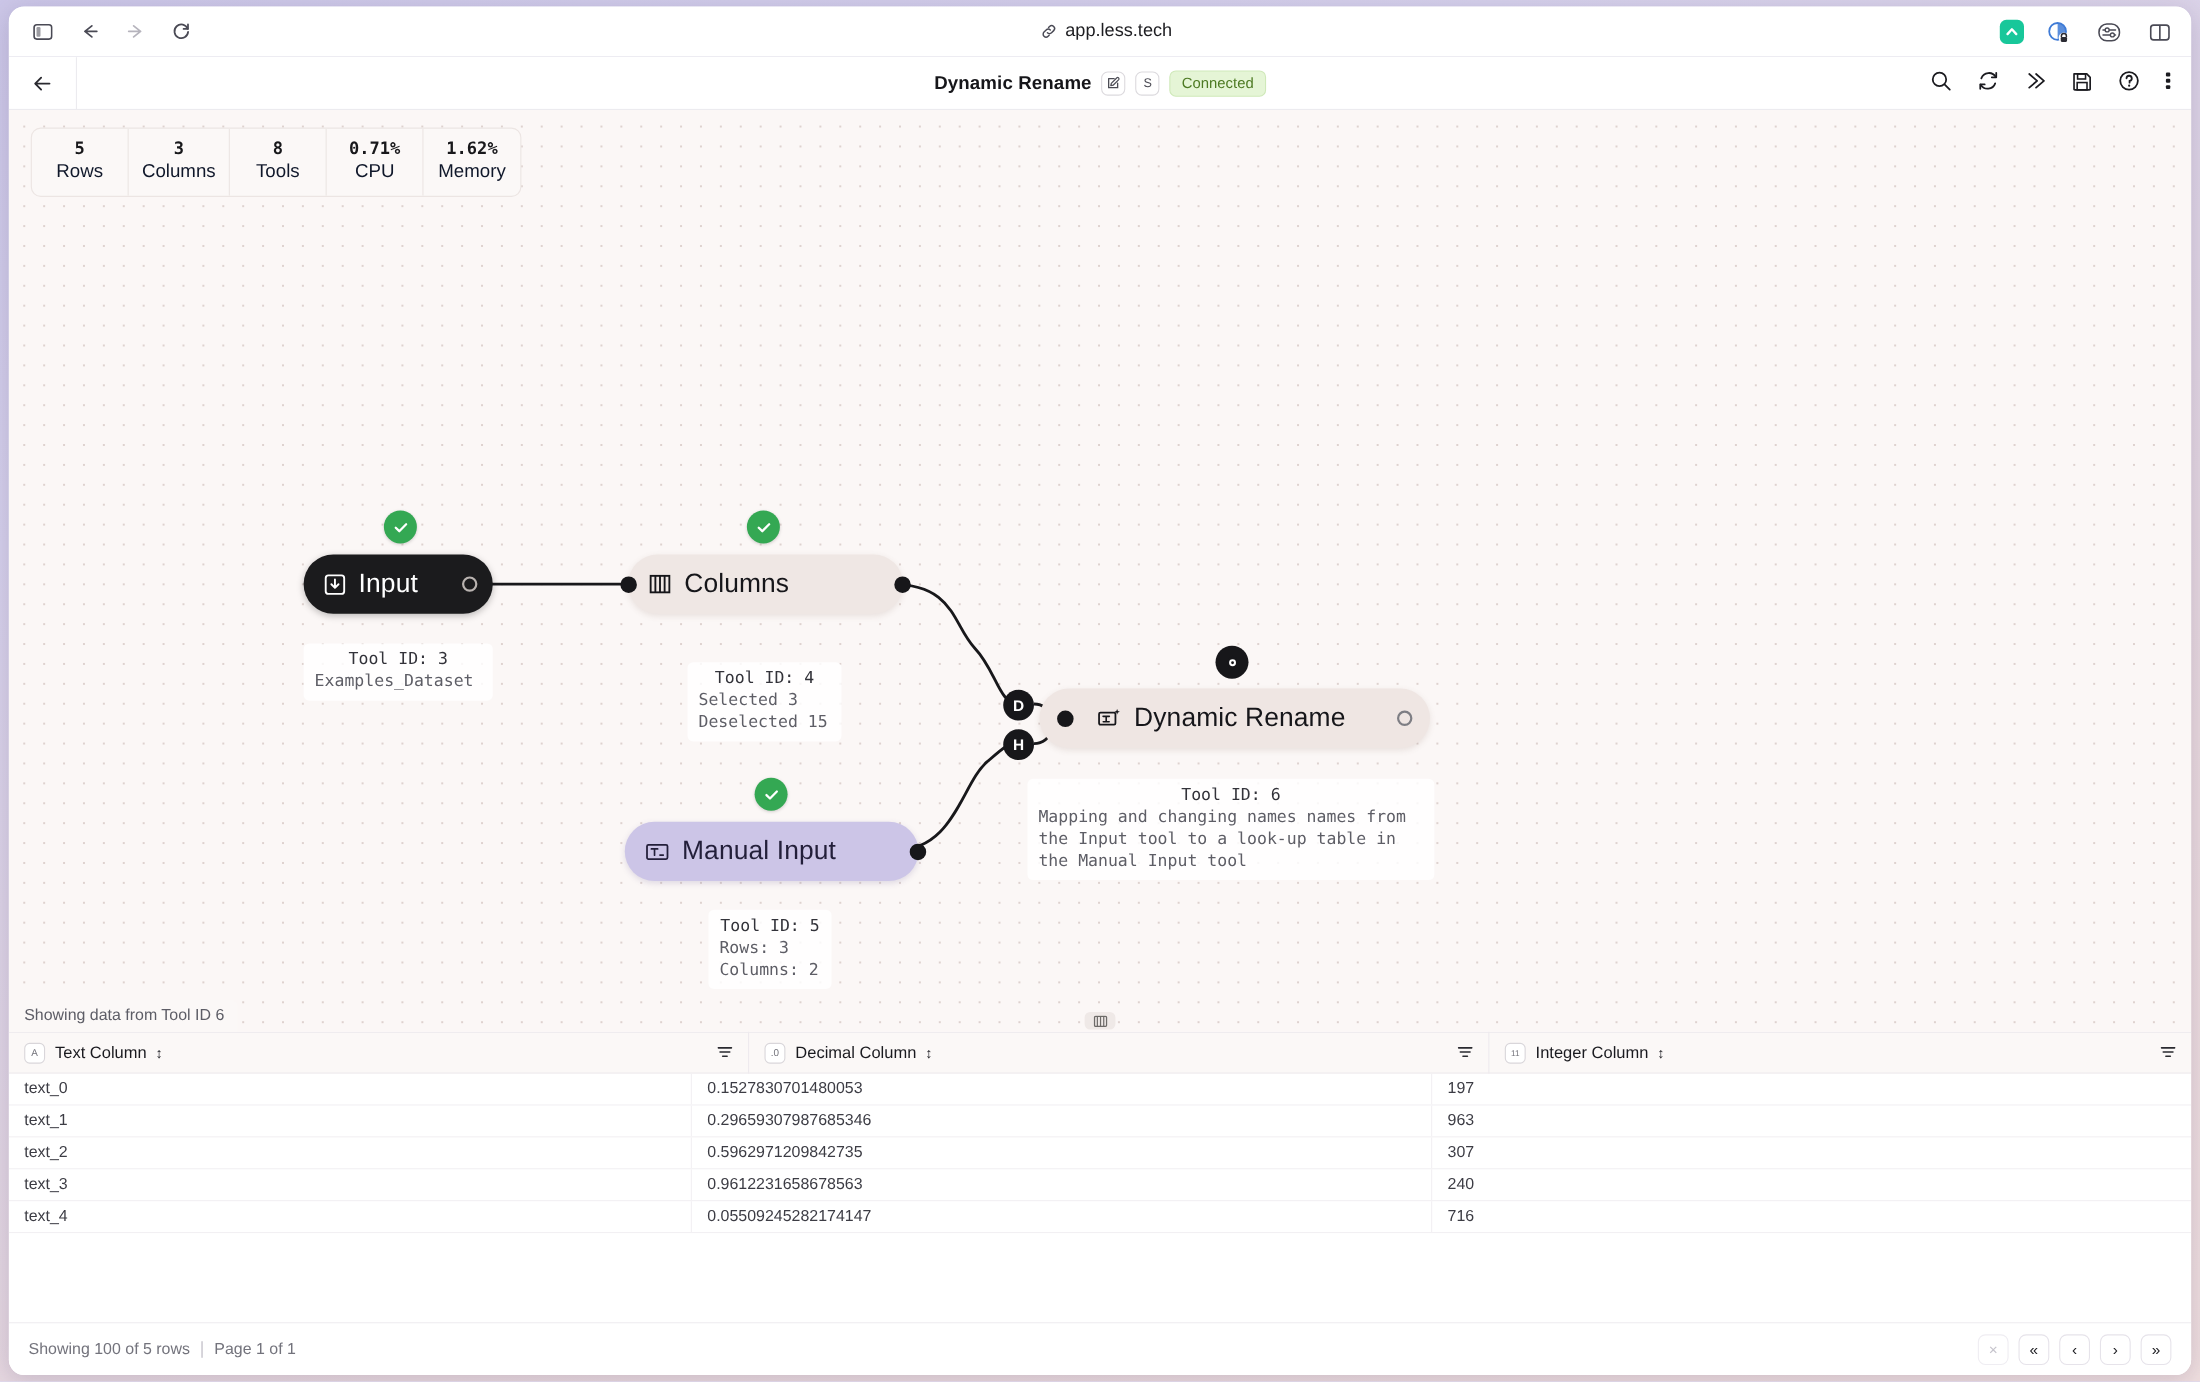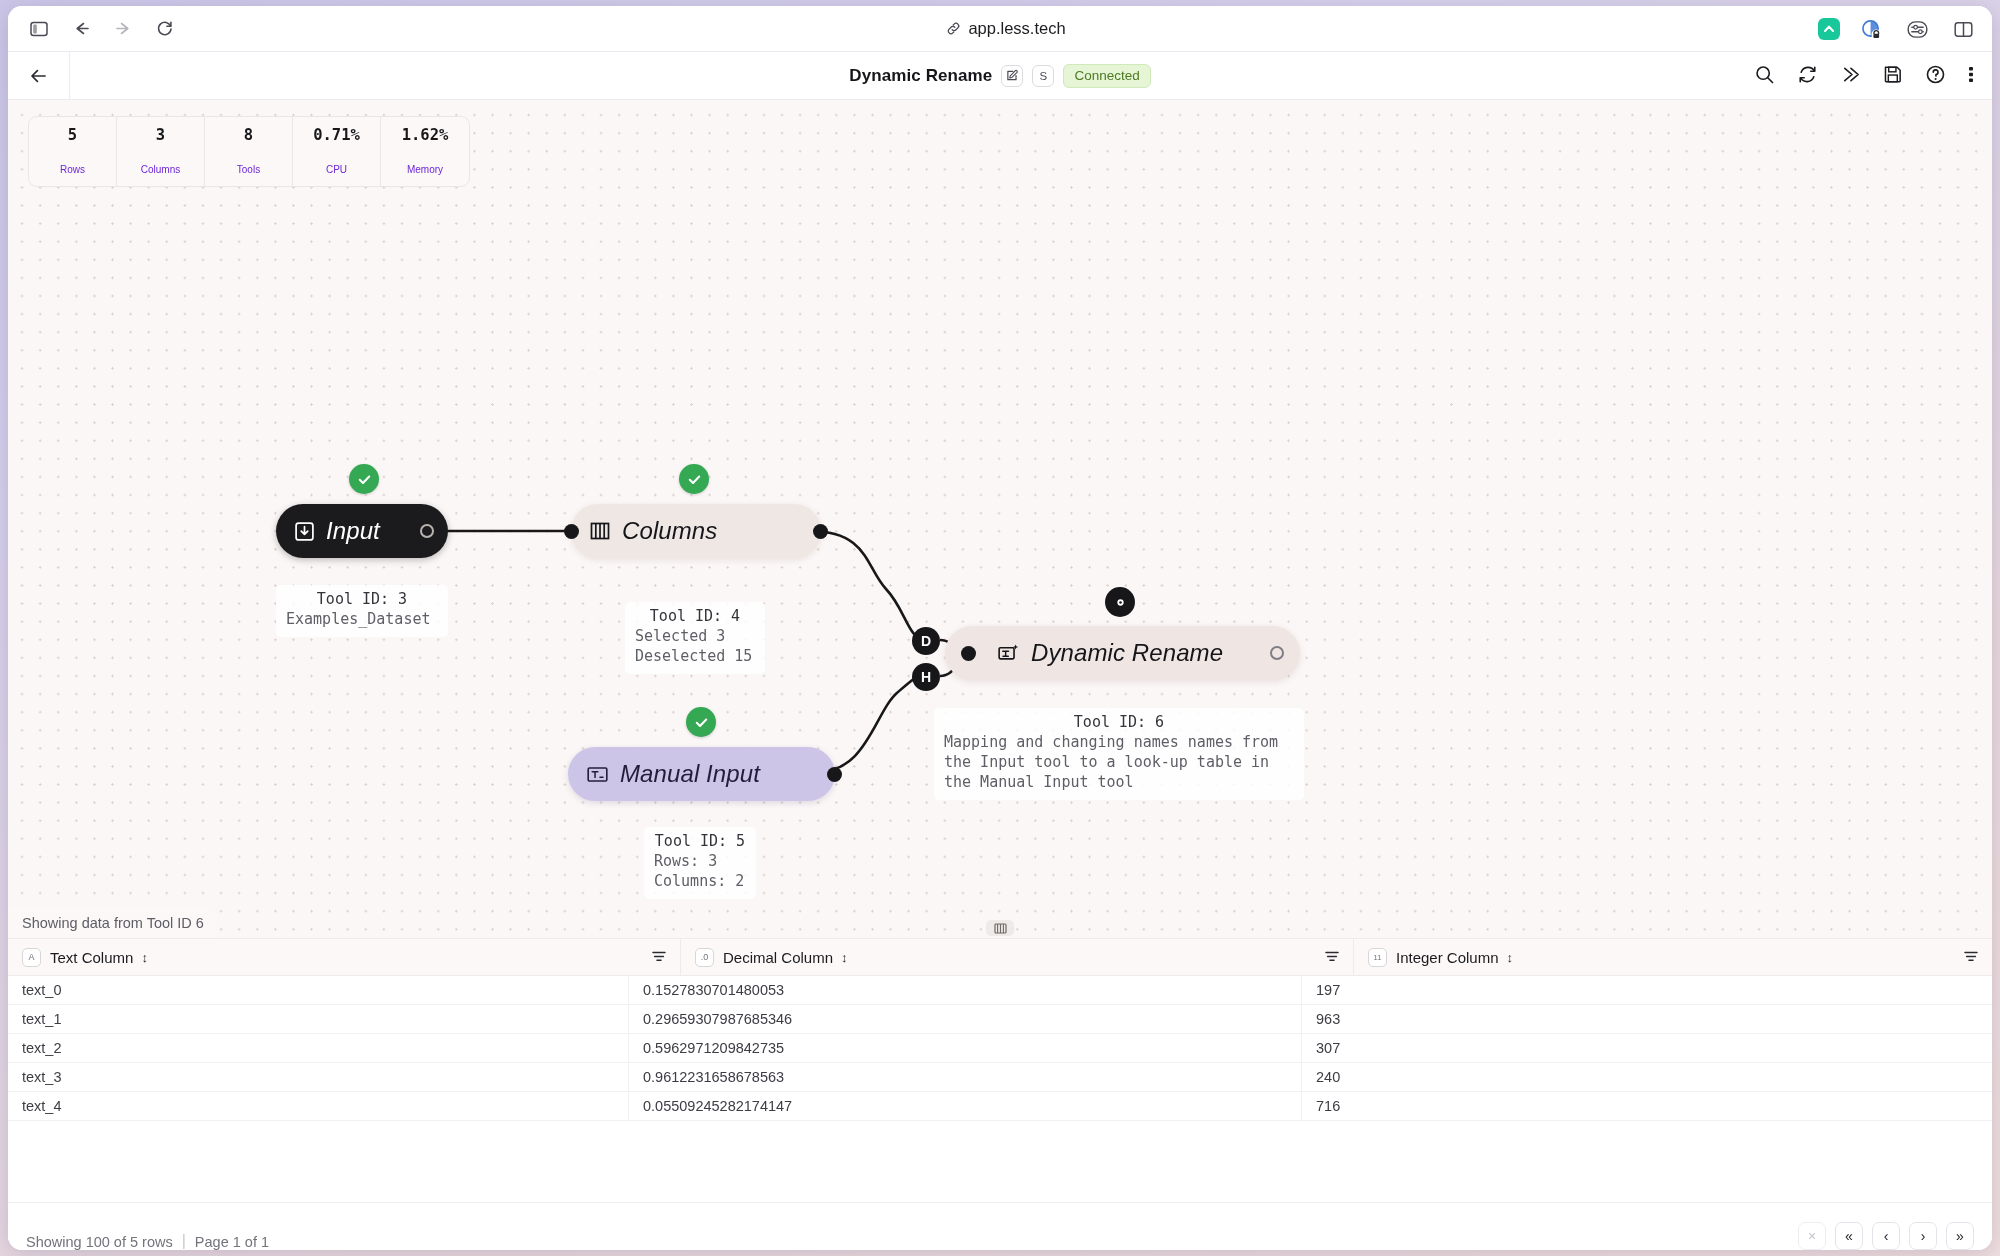--- a/index.html
+++ b/index.html
@@ -117,34 +117,34 @@
     min-width: 88px; padding: 9px 12px 10px;
     text-align: center;
     border-right: 1px solid #ece5e3;
   }
   .stat:last-child { border-right: none; }
   .stat .v {
     font-family: "DejaVu Sans Mono", monospace;
     font-size: 15.5px; font-weight: 700; color: #18181b;
     line-height: 1.22;
   }
-  .stat .k { font-size: 10px; color: #6d28d9; line-height: 1.35; margin-top: 18px; }
+  .stat .k { font-size: 17px; color: #0f172a; line-height: 1.35; margin-top: 0; }
 
   svg.edges { position: absolute; left: 0; top: 0; width: 100%; height: 100%; pointer-events: none; }
 
   .node {
     position: absolute;
     display: flex; align-items: center;
     border-radius: 999px;
     height: 54px;
     padding: 0 18px;
     font-size: 24px;
     white-space: nowrap;
   }
-  .node .nlabel { font-weight: 500; letter-spacing: .1px; font-style: italic; }
+  .node .nlabel { font-weight: 500; letter-spacing: .1px; }
   .node .nicon { display: flex; align-items: center; margin-right: 11px; }
 
   .node-input {
     background: #1b1b1d; color: #ffffff;
     left: 268px; top: 404px; width: 172px;
     box-shadow: 0 2px 7px rgba(0,0,0,.25);
   }
   .node-columns {
     background: #efe7e4; color: #16161a;
     left: 563px; top: 404px; width: 250px;
@@ -260,21 +260,21 @@
   }
   .td.c1 { width: 621px; }
   .td.c2 { width: 673px; }
   .td.c3 { flex: 1; border-right: none; }
 
   .tfoot {
     position: absolute; left: 0; right: 0; bottom: 0;
     height: 48px;
     background: #fff;
     border-top: 1px solid #efedf1;
-    display: flex; align-items: flex-end;
+    display: flex; align-items: center;
     padding: 0 18px;
   }
   .foot-text { font-size: 14.5px; color: #73737c; }
   .foot-sep { margin: 0 9px; color: #c9c7cf; }
   .pager { margin-left: auto; display: flex; gap: 9px; }
   .pg-btn {
     width: 28px; height: 28px; border: 1px solid #e6e3ea; border-radius: 7px;
     display: flex; align-items: center; justify-content: center;
     background: #fff; color: #1d1d22; font-size: 14px;
   }

